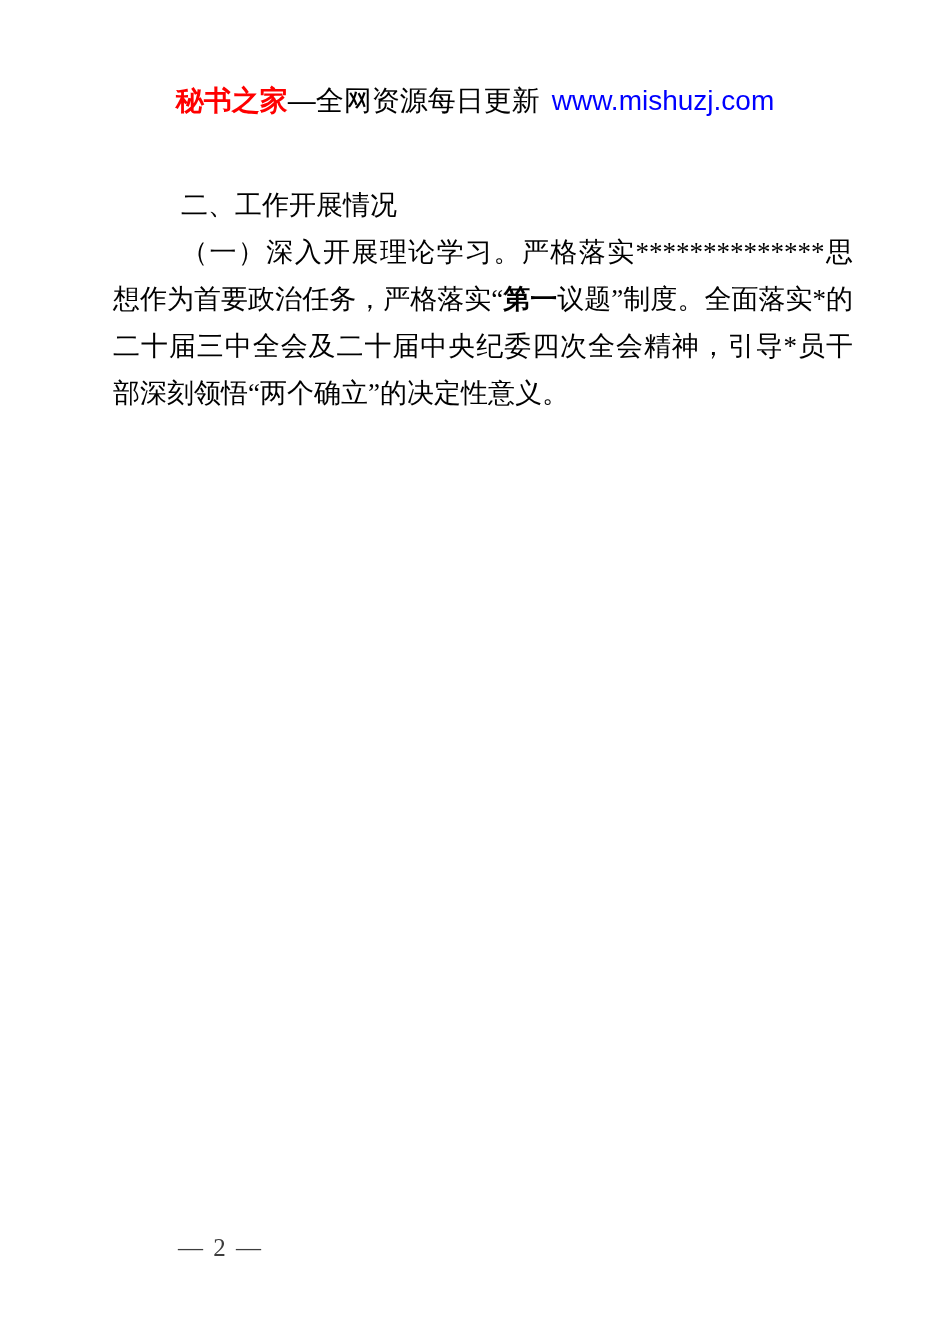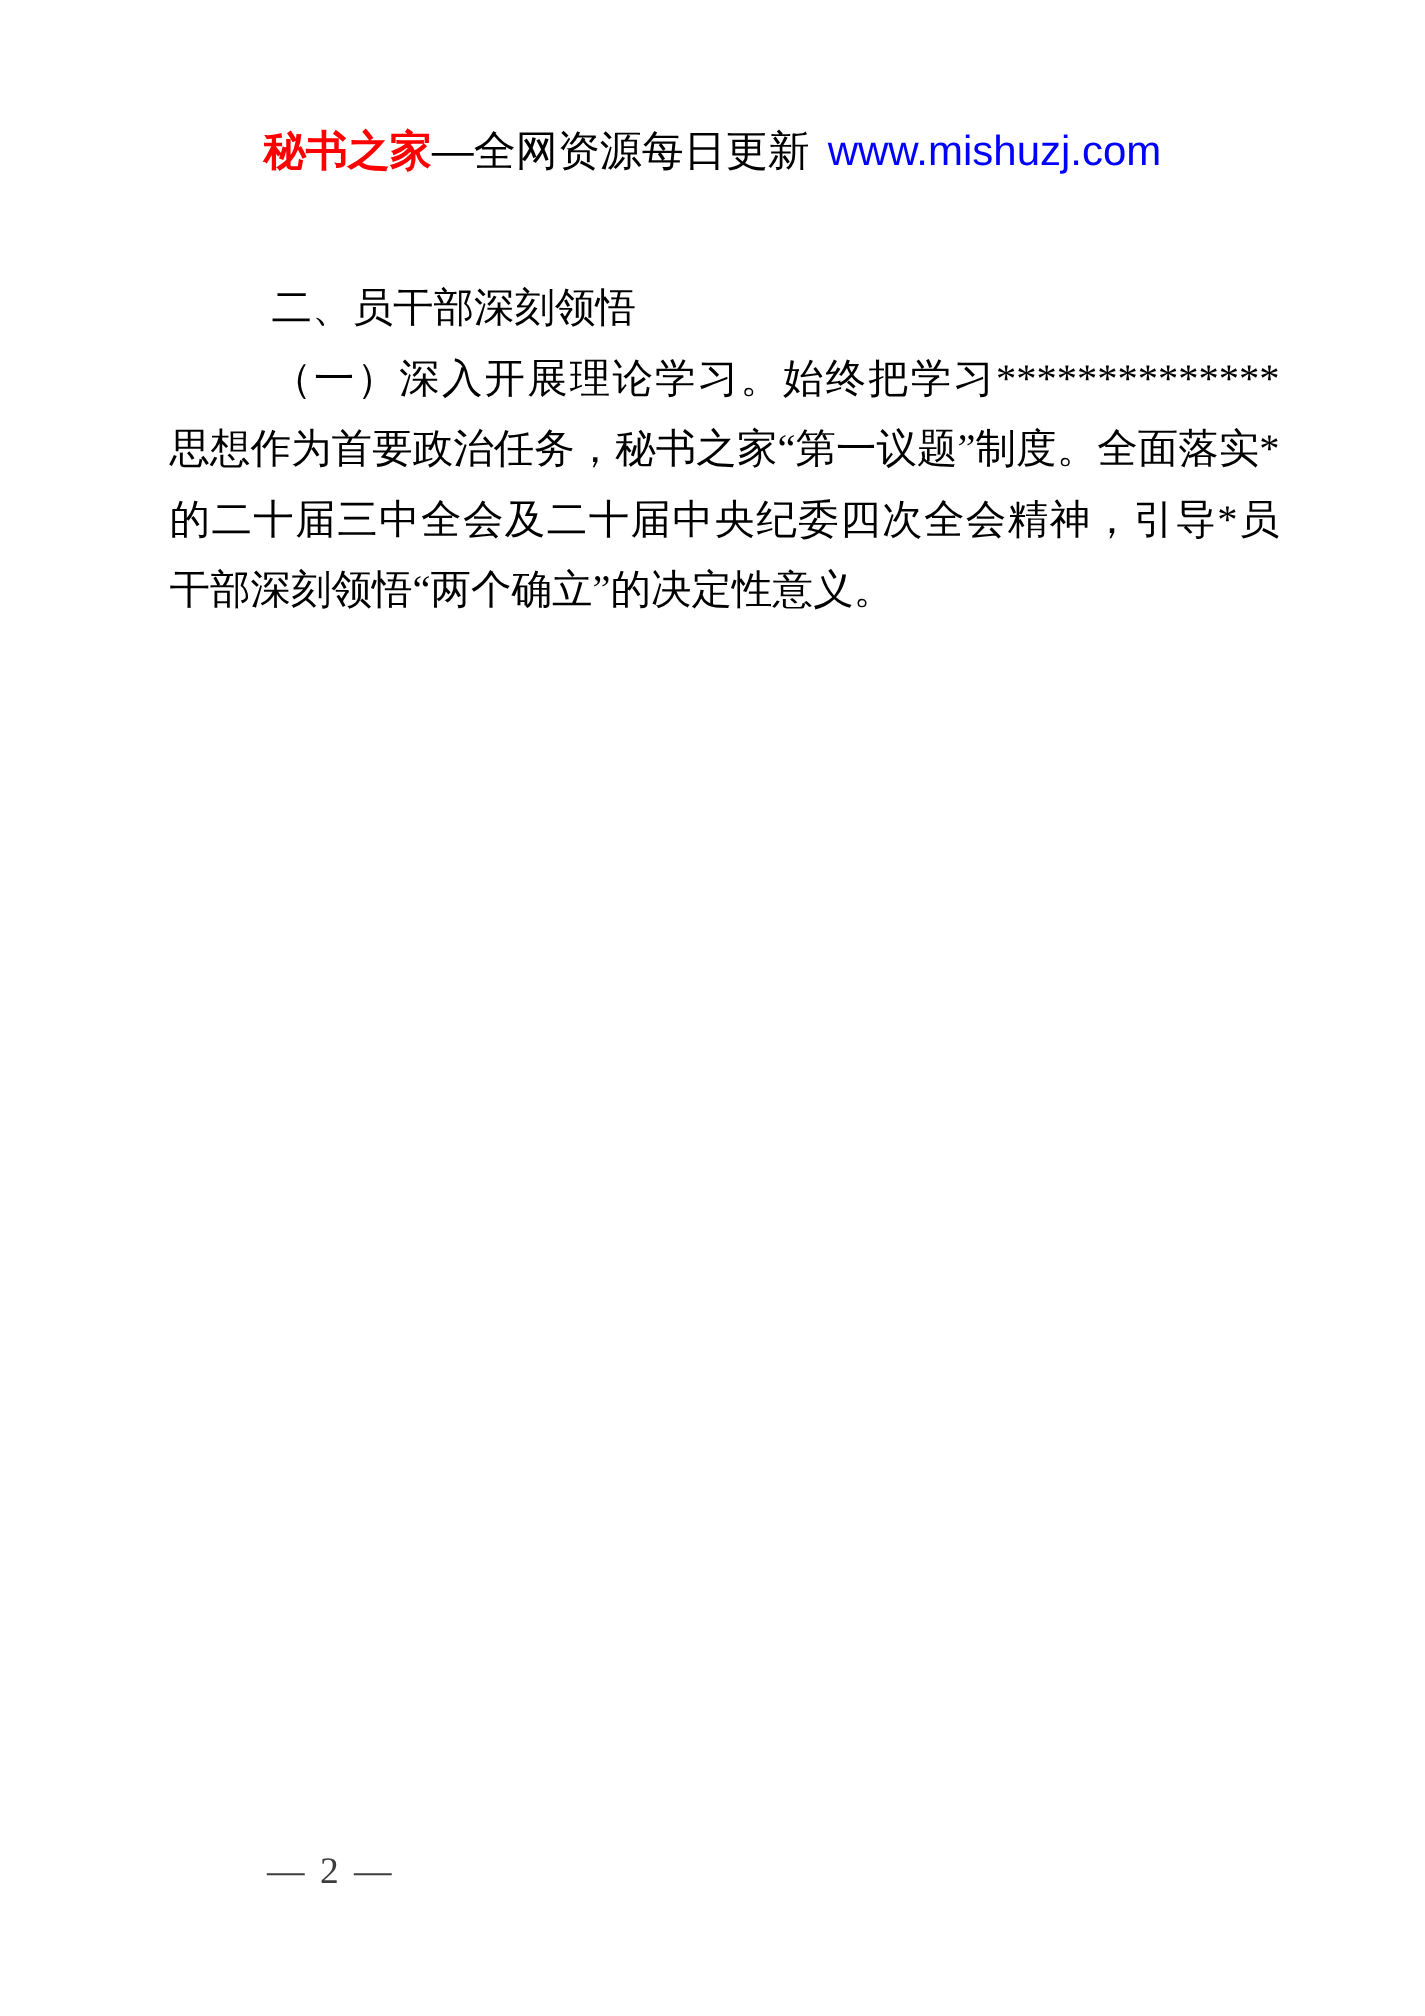--- a/index.html
+++ b/index.html
@@ -28,42 +28,42 @@
     top: 182px;
     left: 113px;
     width: 740px;
     font-family: "Liberation Serif", "DejaVu Sans", serif;
     font-size: 27px;
     line-height: 47px;
     color: #000000;
     text-align: justify;
   }
   .doc-body p { margin: 0; text-indent: 68px; }
-  .doc-body .seg-bold { font-weight: normal; }
+  .doc-body .seg-bold { font-weight: bold; }
   .footer {
     position: absolute;
     top: 1234px;
     left: 178px;
     font-family: "Liberation Serif", serif;
     font-size: 25px;
     color: #3d3d3d;
     letter-spacing: 2px;
   }
 </style>
 </head>
 <body>
 
 <div class="page">
 
   <div class="header">
     <span class="site-name" style="color: rgb(255, 0, 0);">秘书之家</span><span class="tagline" style="color: rgb(0, 0, 0);">—全网资源每日更新</span><span class="url" style="color: rgb(0, 0, 255);">www.mishuzj.com</span>
   </div>
 
   <div class="doc-body">
-    <p>二、员干部深刻领悟</p>
-    <p><span>（一）深入开展理论学习。始终把学习**************思想作为首要政治任务，秘书之家“</span><span class="seg-bold">第一</span><span>议题”制度。全面落实*的二十届三中全会及二十届中央纪委四次全会精神，引导*员干部深刻领悟“两个确立”的决定性意义。</span></p>
+    <p>二、工作开展情况</p>
+    <p><span>（一）深入开展理论学习。严格落实**************思想作为首要政治任务，严格落实“</span><span class="seg-bold">第一</span><span>议题”制度。全面落实*的二十届三中全会及二十届中央纪委四次全会精神，引导*员干部深刻领悟“两个确立”的决定性意义。</span></p>
   </div>
 
   <div class="footer">
     <span>— 2 —</span>
   </div>
 
 </div>
 
 </body></html>

